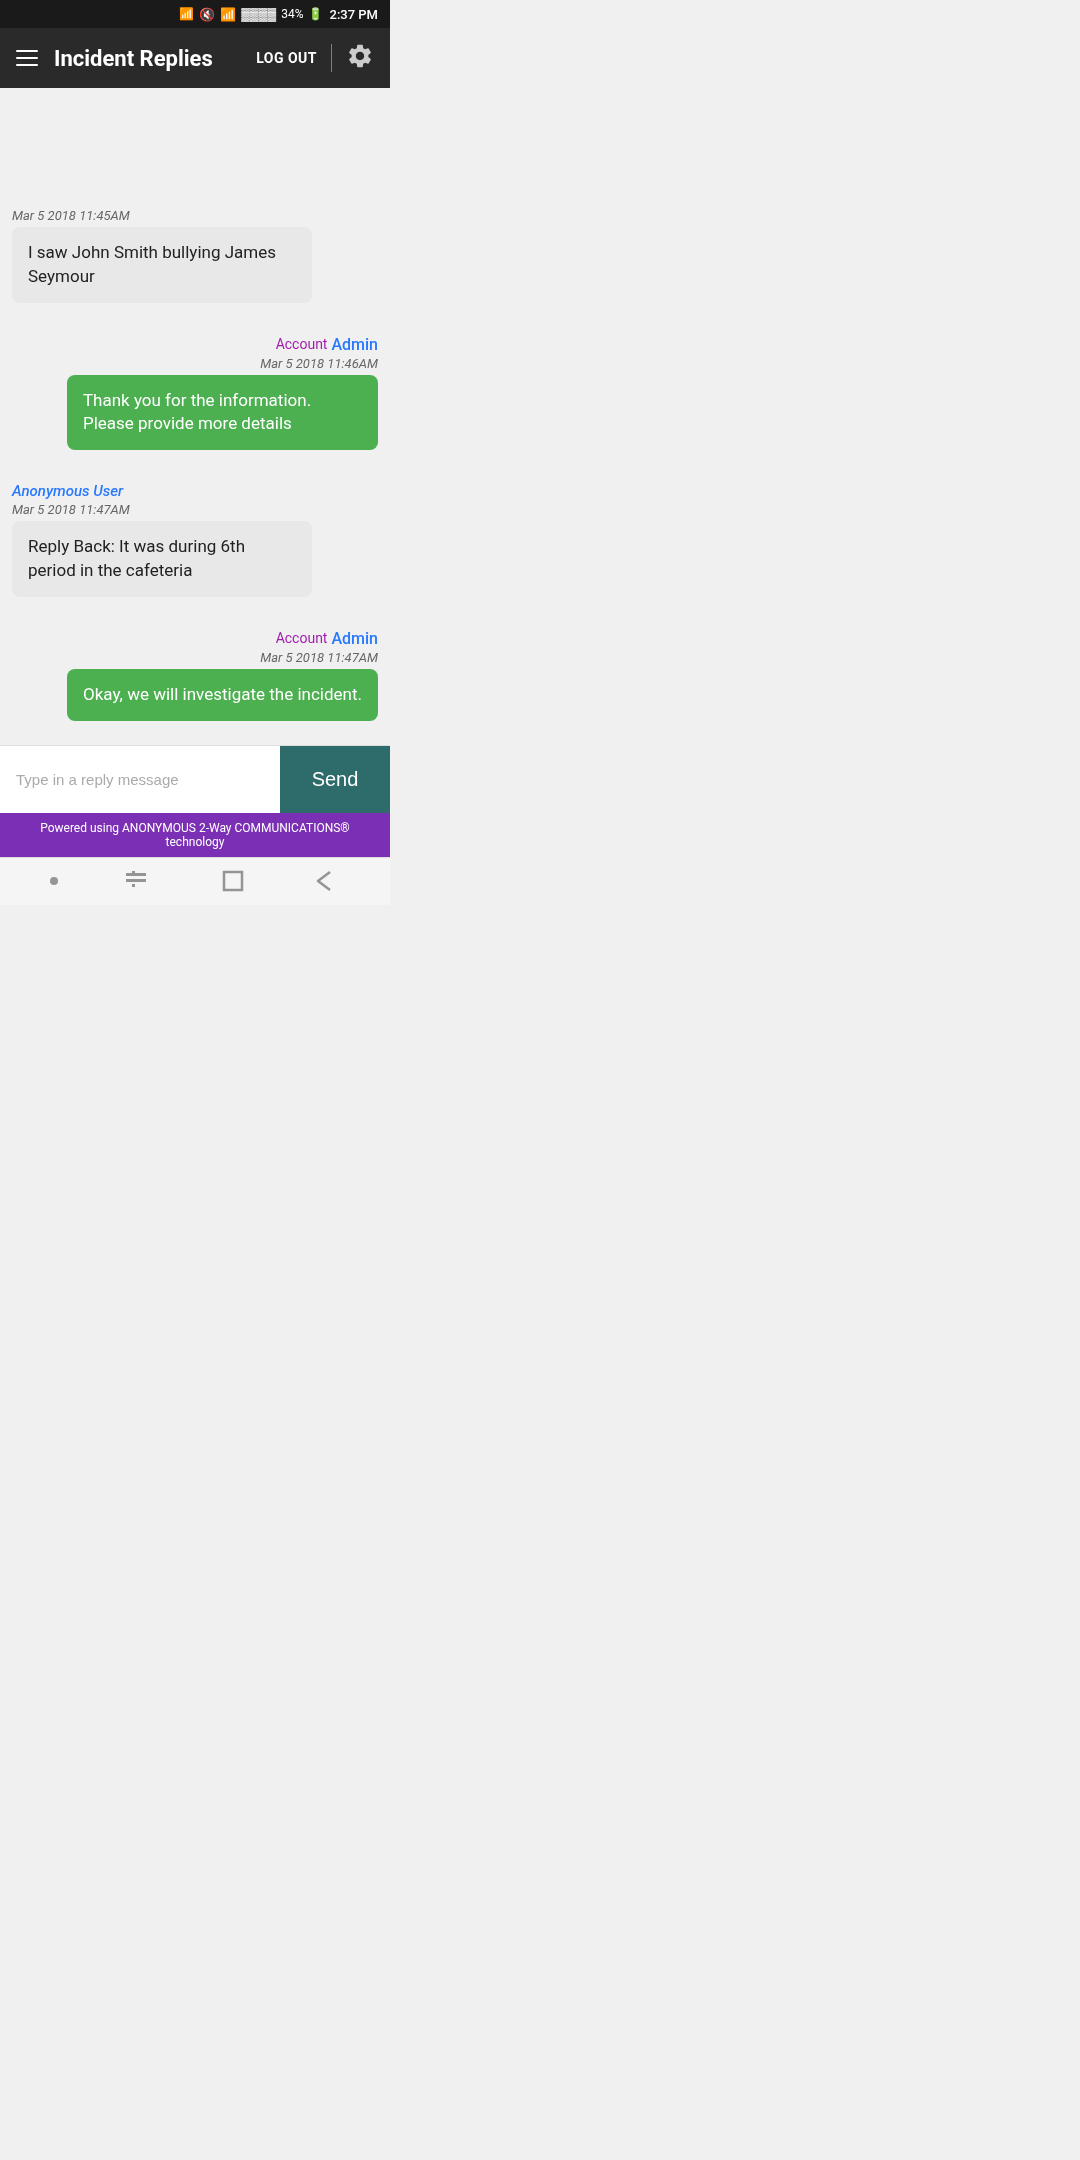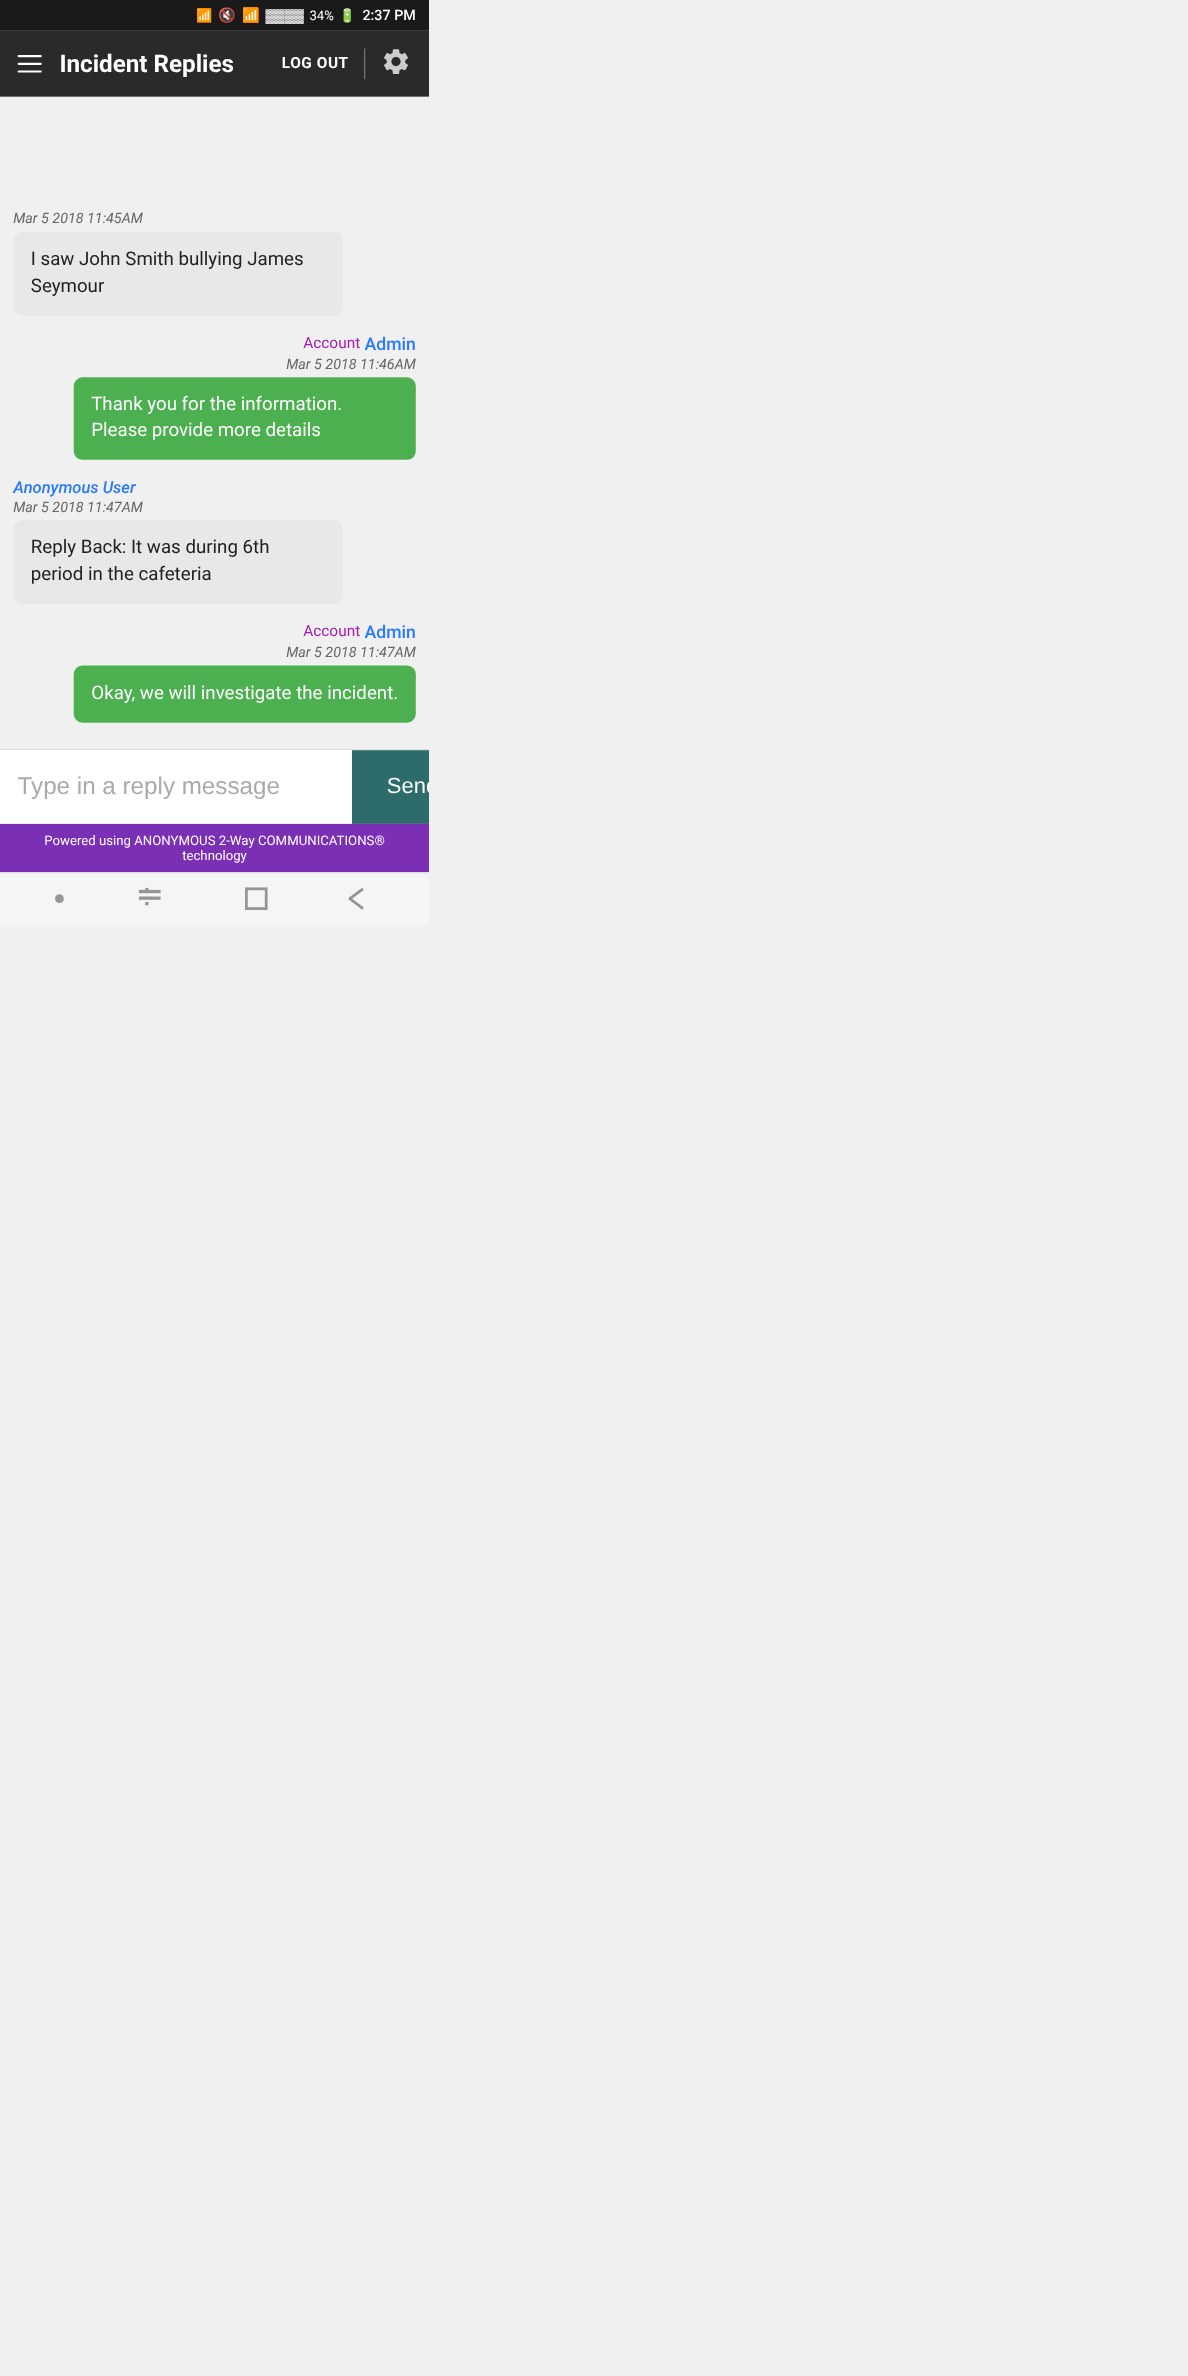--- a/index.html
+++ b/index.html
@@ -101,21 +101,21 @@
     }
 
     
     .chat-area {
       flex: 1;
       background: #f0f0f0;
       overflow-y: auto;
       padding: 16px 12px;
       display: flex;
       flex-direction: column;
-      gap: 8px;
+      gap: 24px;
     }
 
     .spacer {
       height: 80px;
     }
 
     
     .timestamp-label {
       font-size: 13px;
       color: #666;
@@ -193,21 +193,21 @@
       background: white;
       border-top: 1px solid #ddd;
       flex-shrink: 0;
     }
 
     .reply-input {
       flex: 1;
       border: none;
       outline: none;
       padding: 16px;
-      font-size: 22px;
+      font-size: 15px;
       color: #999;
       background: white;
     }
 
     .reply-input::placeholder {
       color: #aaa;
     }
 
     .send-btn {
       background: #2e6b6b;

